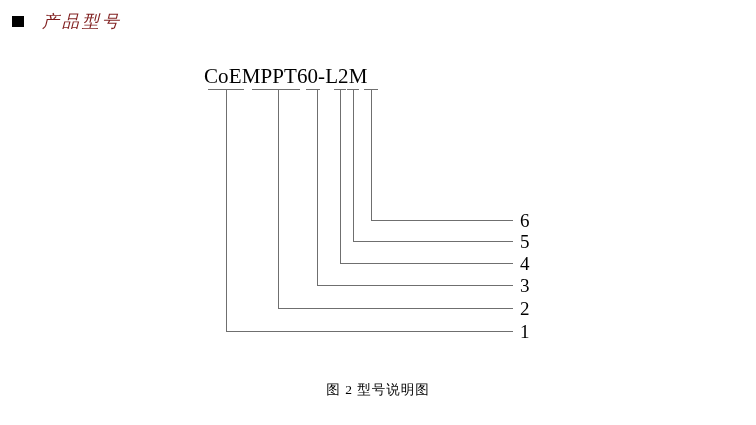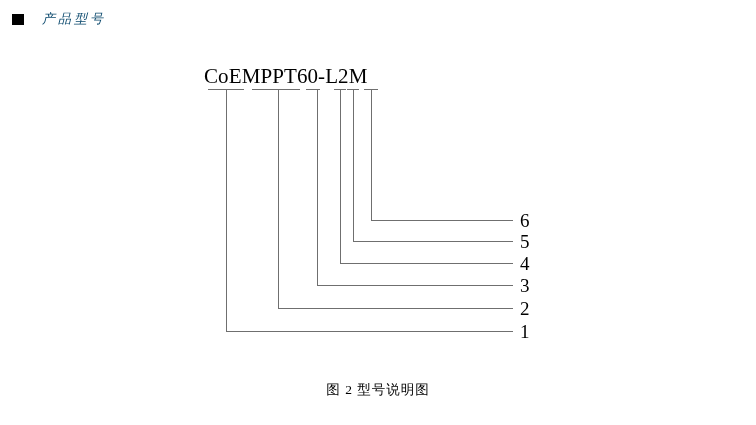--- a/index.html
+++ b/index.html
@@ -26,24 +26,24 @@
     gap: 18px;
   }
   .bullet-square {
     width: 12px;
     height: 11px;
     background: #000000;
     display: inline-block;
   }
   .section-title {
     font-family: "Liberation Serif", "DejaVu Serif", serif;
-    font-size: 13px;
+    font-size: 17px;
     font-style: italic;
     letter-spacing: 3px;
-    color: #0c4a6e;
+    color: #7f1d1d;
     white-space: nowrap;
     text-align: right;
   }
 
   
   .figure-stage {
     position: absolute;
     left: 0;
     top: 0;
     width: 624px;

